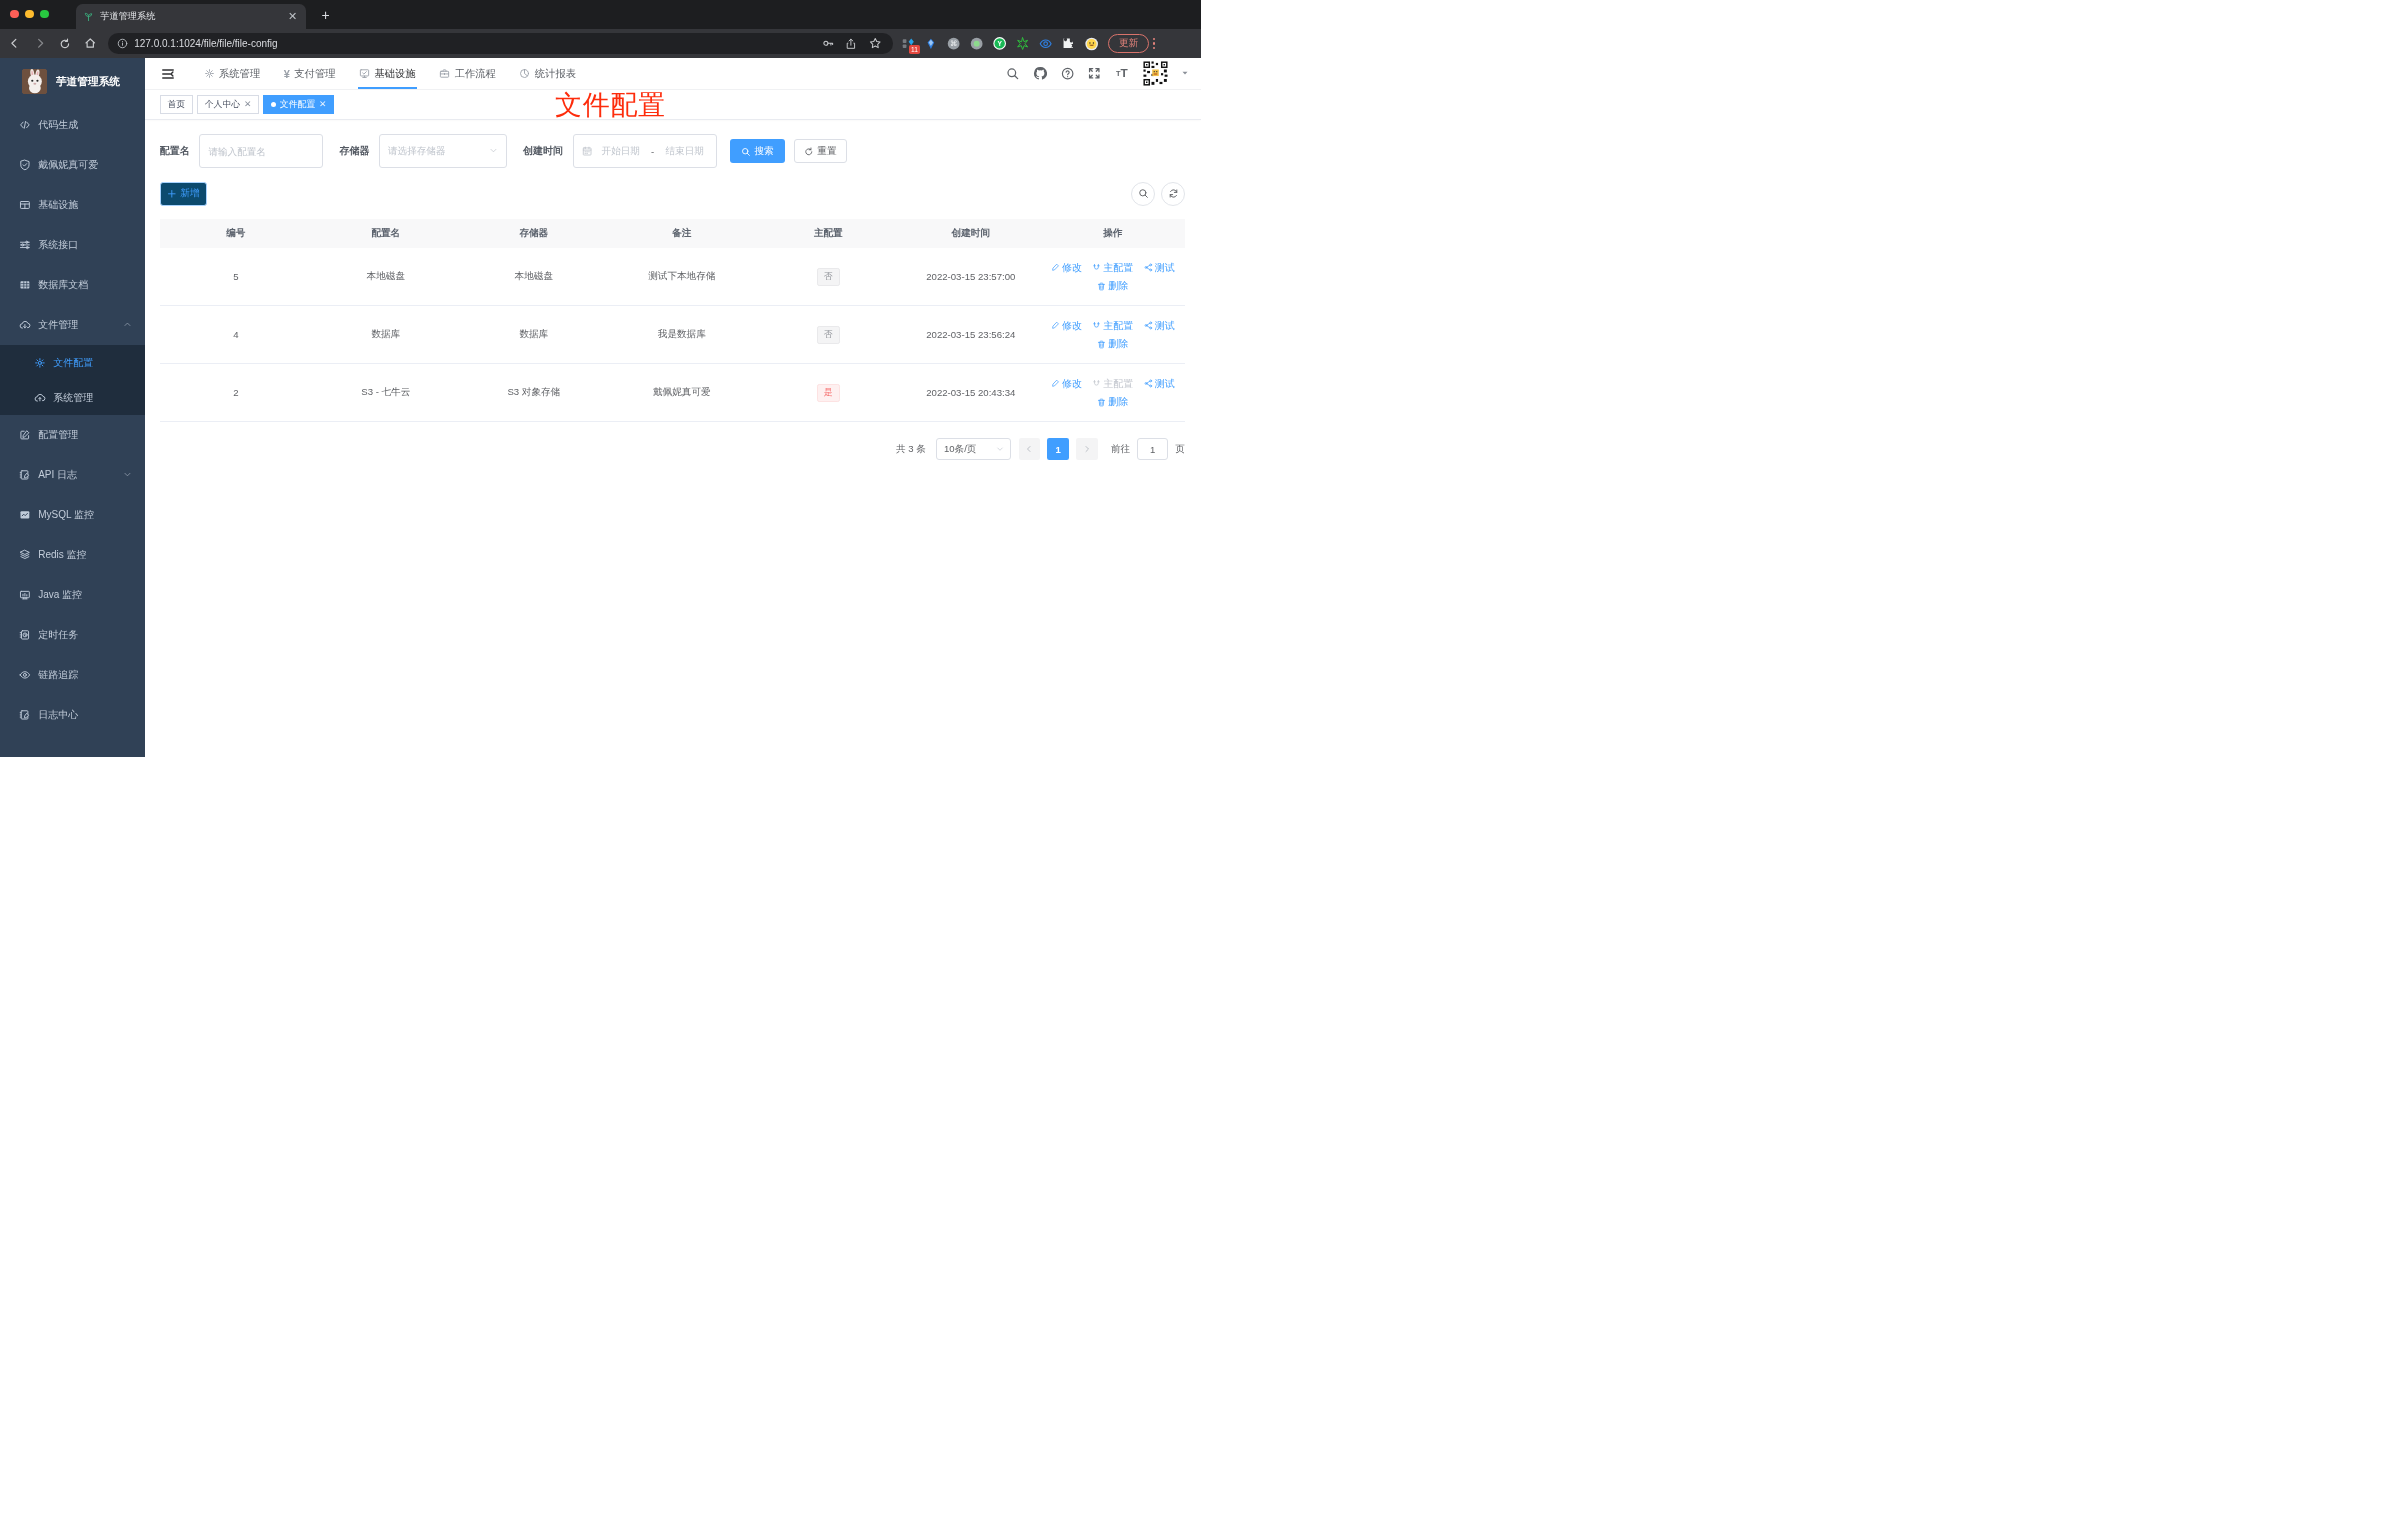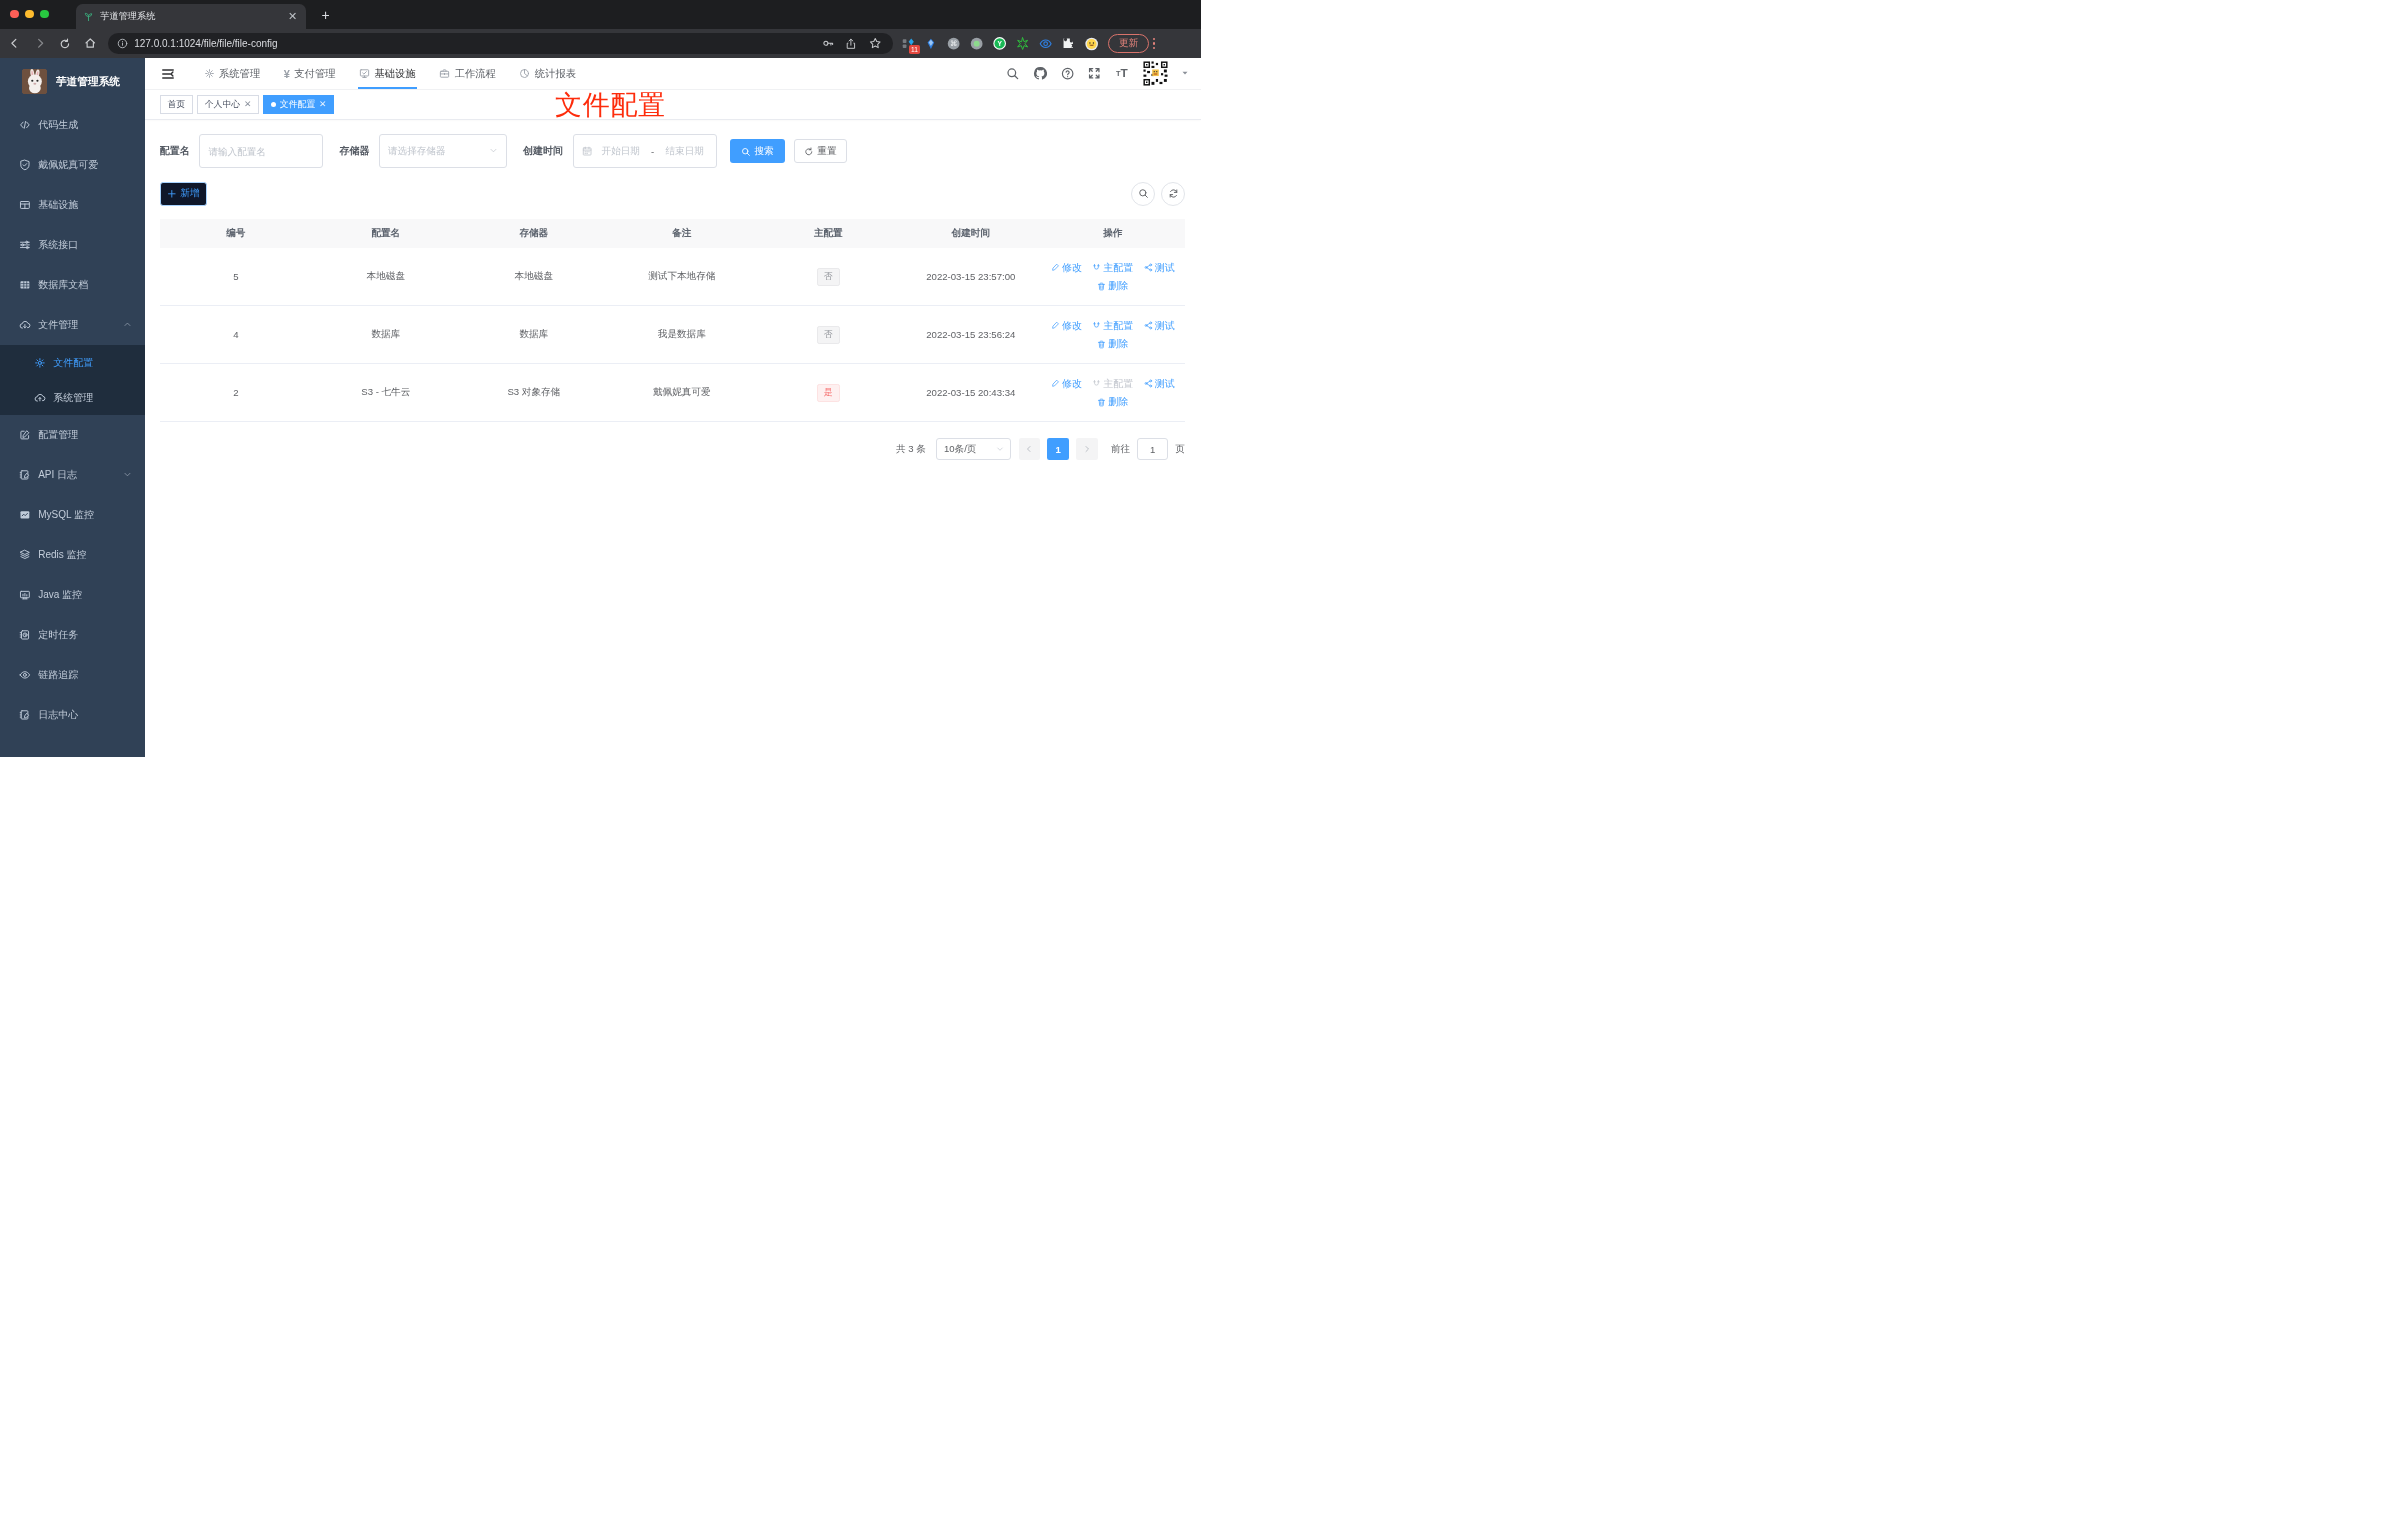--- a/index.html
+++ b/index.html
@@ -80,21 +80,21 @@
   .w-store{width:128px;margin-right:16px;justify-content:space-between;cursor:pointer}
   .ph{color:#bfc4cc}
   .sel-caret{color:#c0c4cc}
   .w-date{width:144px;margin-right:13.3px;gap:5.9px}
   .date-sep{color:#606266;padding:0 1.5px}
   .d-ph{color:#bfc4cc;flex:1;text-align:center}
   .btn{height:24px;border-radius:3px;display:flex;align-items:center;justify-content:center;gap:3.7px;font-size:9.6px;cursor:pointer;border:0.7px solid transparent}
   .btn-primary{background:#409eff;color:#fff;width:55px}
   .btn-plain{background:#fff;color:#606266;border-color:#dcdfe6;width:53px;margin-left:8.9px}
   .toolbar-row{margin-top:13.3px;height:24px;position:relative}
-  .btn-add{width:47px;background:#0f172a;color:#409eff;border:0.7px solid #a8d3ff}
+  .btn-add{width:47px;background:#0c4a6e;color:#409eff;border:0.7px solid #a8d3ff}
   .circ-btns{position:absolute;right:0;top:0;display:flex;gap:5.9px}
   .circ{width:24px;height:24px;border-radius:50%;border:0.7px solid #e2e5ea;background:#fff;color:#606266;display:flex;align-items:center;justify-content:center;cursor:pointer}
 
   
   .table{margin-top:13.3px;width:1025px}
   .tr{display:grid;grid-template-columns:152px 148px 148px 148px 145px 140px 144px;align-items:center}
   .thead{background:#f8f8f9;height:29.5px;color:#5b626d;font-weight:700}
   .th,.td{text-align:center;font-size:9.6px}
   .tbody .tr{height:58px;border-bottom:0.7px solid #ebeef5;color:#606266}
   .el-tag{display:inline-block;padding:3.7px 5.9px;font-size:8.9px;border-radius:2.2px;line-height:1}

